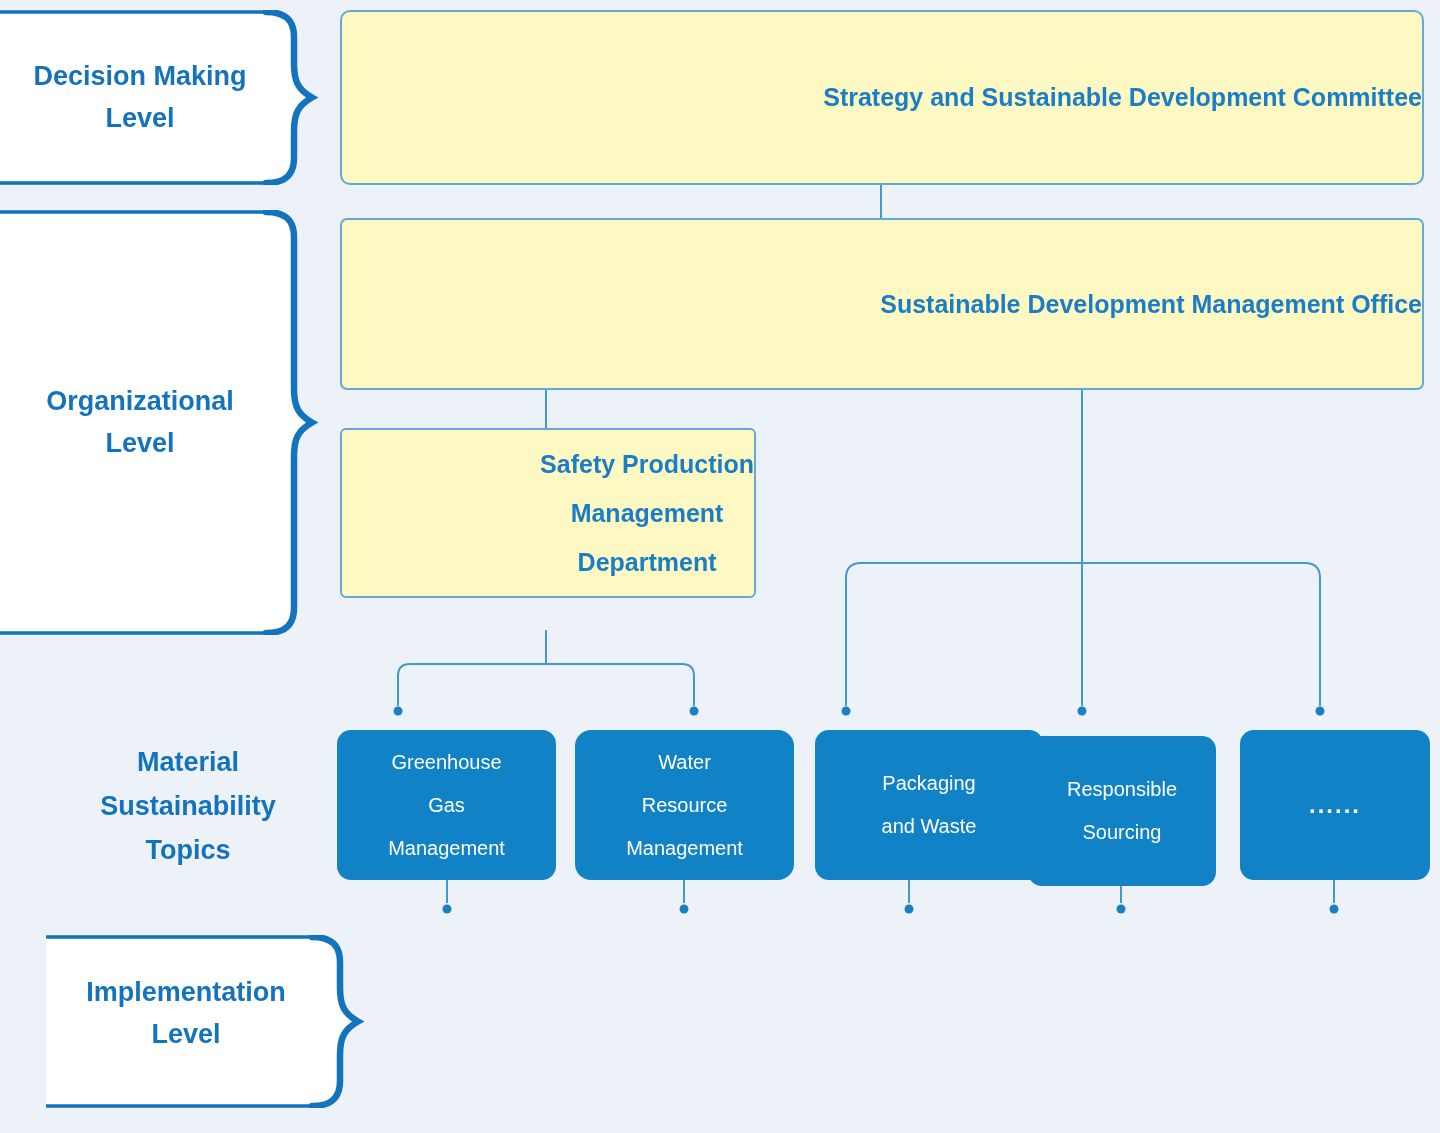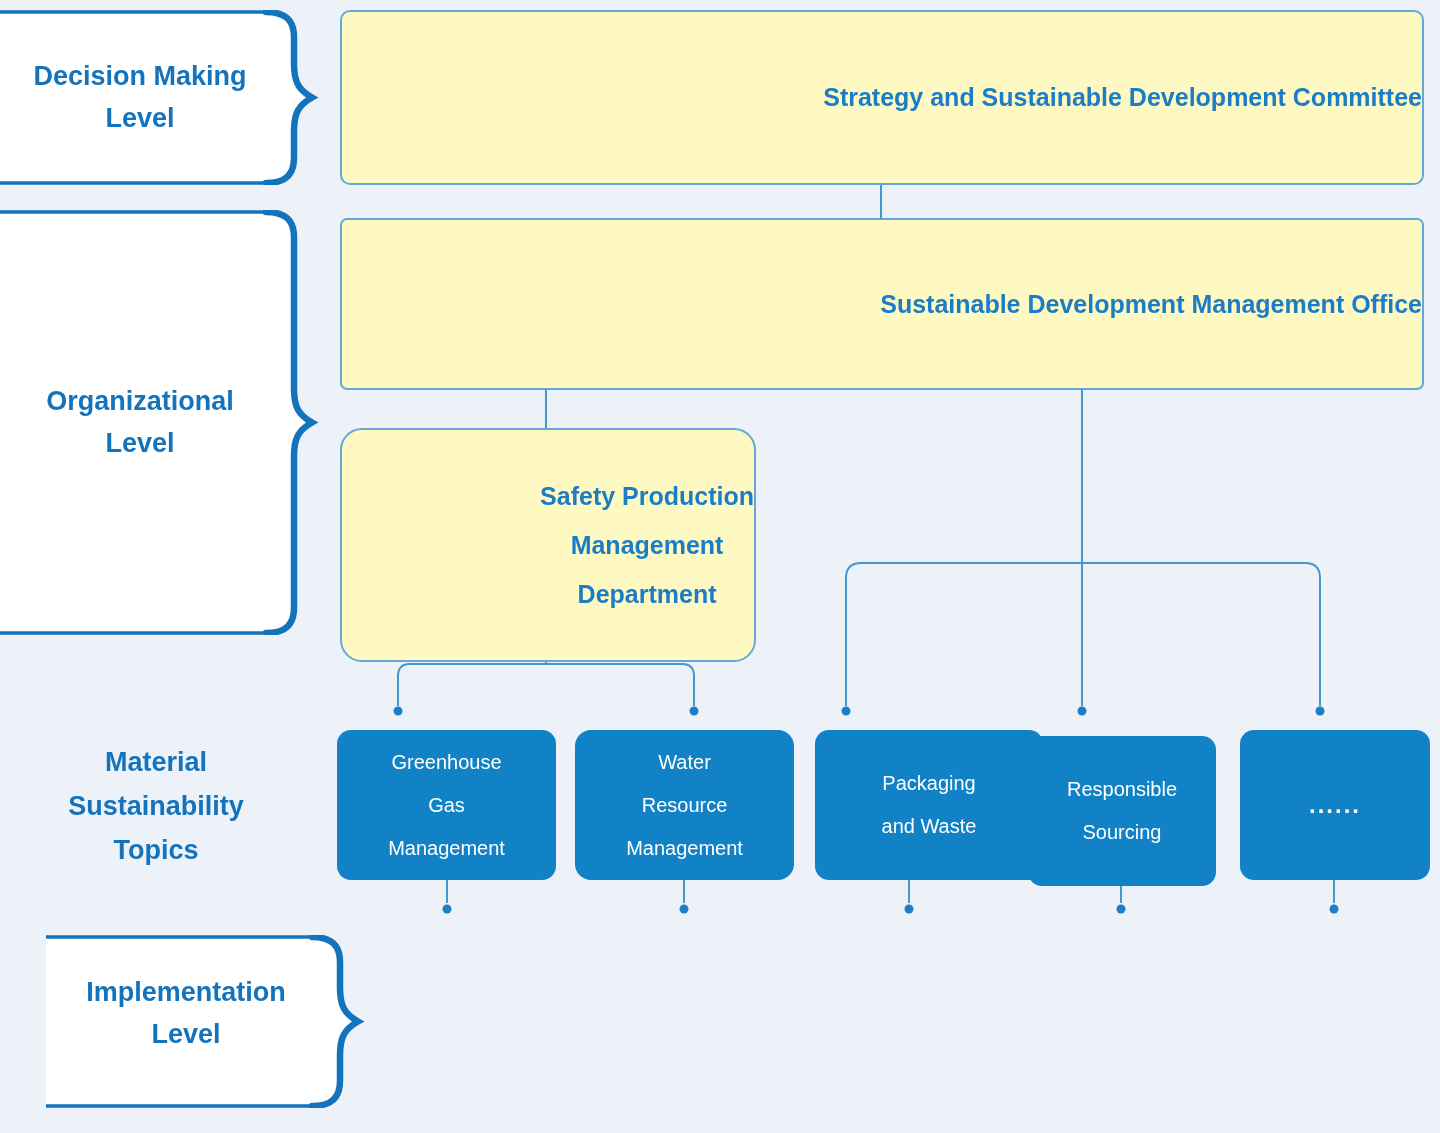--- a/index.html
+++ b/index.html
@@ -57,38 +57,39 @@
   .label-plain {
     position: absolute;
     left: 0; top: 690px;
     width: 312px; height: 232px;
     display: flex; align-items: center; justify-content: center;
     text-align: center;
     color: var(--accent-blue);
     font-size: 27px; font-weight: bold;
     line-height: 1.63;
     white-space: pre-line;
+    padding-left: 32px;
   }
 
   
   .big-box {
     position: absolute;
     background: #fef9c3;
     border: 2px solid var(--box-border-light);
     border-radius: 10px;
     display: flex; align-items: center; justify-content: flex-end;
     text-align: center;
     color: var(--box-text-blue);
     font-size: 25px; font-weight: bold;
     box-sizing: border-box;
     white-space: pre-line;
   }
   .box-committee { left: 340px; top: 10px;  width: 1084px; height: 175px; }
   .box-office    { left: 340px; top: 218px; width: 1084px; height: 172px; border-radius: 7px; }
-  .box-safety    { left: 340px; top: 428px; width: 416px;  height: 234px; line-height: 1.96; border-radius: 22px; }
+  .box-safety    { left: 340px; top: 428px; width: 416px;  height: 170px; line-height: 1.96; border-radius: 6px; }
   .box-implementation {
     left: 340px; top: 935px; width: 1084px; height: 173px;
     color: var(--implementation-text);
     font-weight: normal; font-size: 24px; line-height: 1.83;
   }
 
   
   .topic-box {
     position: absolute;
     top: 730px; height: 150px;

